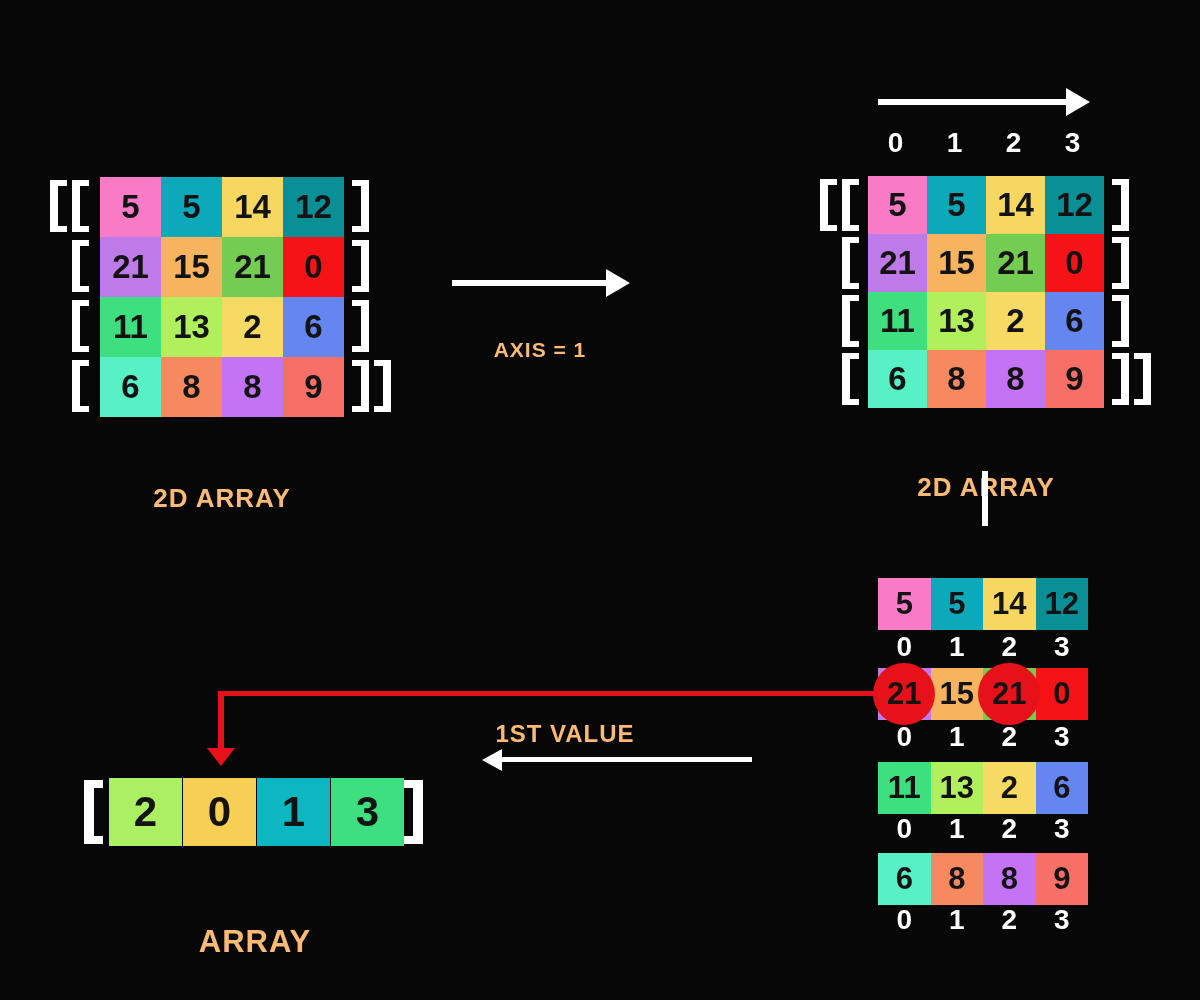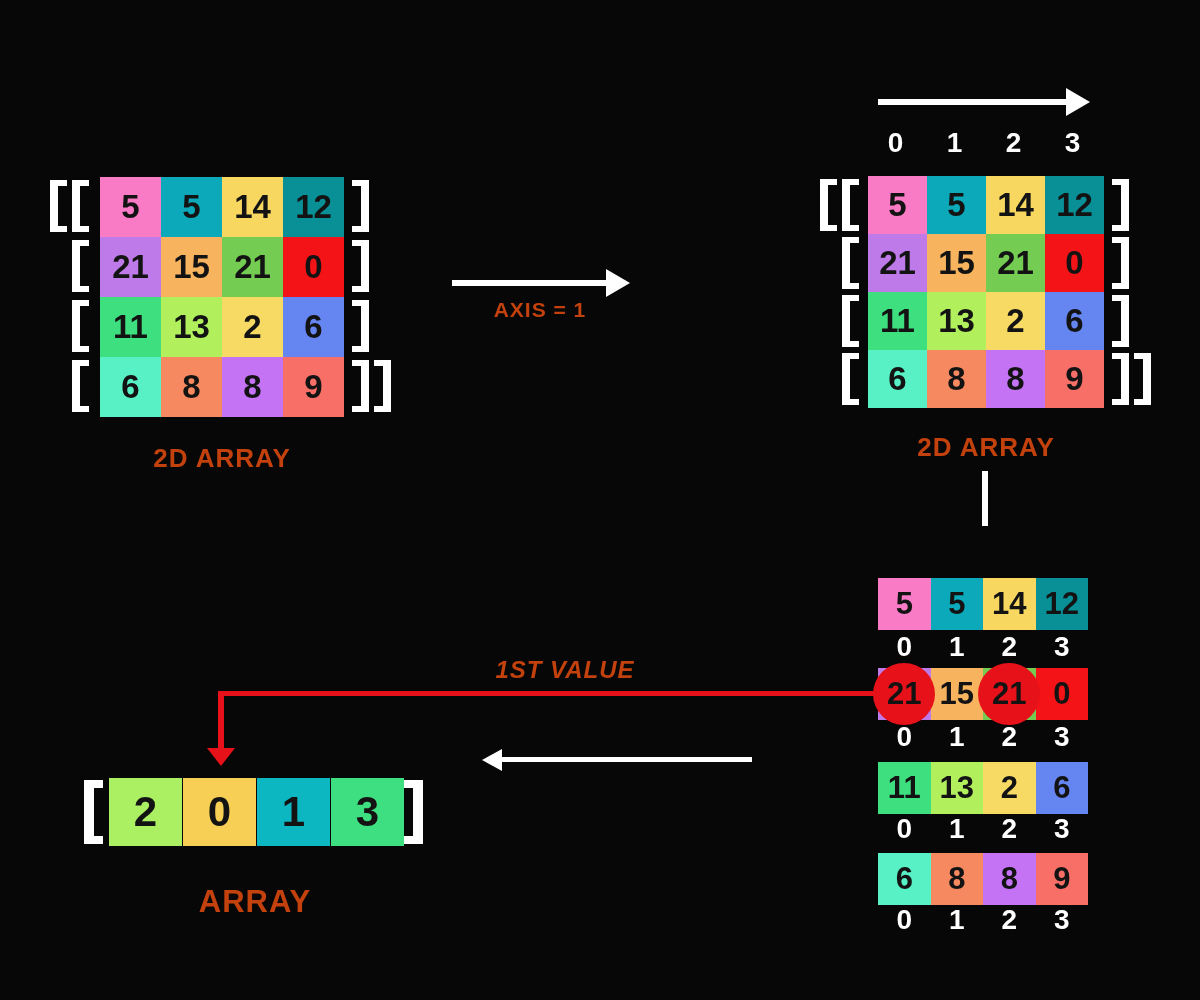--- a/index.html
+++ b/index.html
@@ -15,21 +15,21 @@
   .idxrow{left:878px;grid-template-columns:repeat(4,52.5px);grid-auto-rows:30px;font-size:28px;color:#ffffff;}
   .idxrow .cell{color:#ffffff;}
   #col-idx{left:866px;top:126px;grid-template-columns:repeat(4,59px);grid-auto-rows:34px;font-size:28px;}
   #col-idx .cell{color:#ffffff;}
   .bk{position:absolute;box-sizing:border-box;width:17px;height:52px;border:6px solid #ffffff;}
   .bk.l{border-right:none;border-left-width:8px;}
   .bk.r{border-left:none;border-right-width:8px;}
   .bk.big{width:19px;height:64px;border-width:8px;}
   .bk.big.l{border-left-width:10px;}
   .bk.big.r{border-right-width:10px;}
-  .lbl{position:absolute;color:#c2410c;text-align:center;letter-spacing:1px;}
+  .lbl{position:absolute;color:#fdba74;text-align:center;letter-spacing:1px;margin-top:40px;}
   .hline{position:absolute;background:#ffffff;}
   .vline{position:absolute;background:#ffffff;}
   .tri{position:absolute;width:0;height:0;}
   .tri.right{border-top:14px solid transparent;border-bottom:14px solid transparent;border-left:24px solid #ffffff;}
   .tri.left{border-top:11px solid transparent;border-bottom:11px solid transparent;border-right:20px solid #ffffff;}
   .tri.down{border-left:14px solid transparent;border-right:14px solid transparent;border-top:18px solid #E61119;}
   .circle{position:absolute;z-index:1;width:62px;height:62px;border-radius:50%;background:#E61119;
           left:50%;top:50%;transform:translate(-50%,-50%);}
   .redline{background:#E61119;}
 </style>
@@ -213,21 +213,21 @@
         <span>2</span>
       </div>
     <div class="cell">
         <span>3</span>
       </div>
   </div>
 
   <div class="hline redline" style="left:221px;top:691px;width:657px;height:5px;"></div>
   <div class="vline redline" style="left:218px;top:691px;width:6px;height:57px;"></div>
   <div class="tri down" style="left:207px;top:748px;"></div>
-  <div class="lbl" style="left:455px;top:656px;width:220px;font-size:24px;font-style:italic;">1ST VALUE</div>
+  <div class="lbl" style="left:455px;top:680px;width:220px;font-size:24px;">1ST VALUE</div>
 
   <div class="grid strip" style="top:668px;">
     <div class="cell" style="background: rgb(190, 122, 233);">
         <div class="circle"></div>
         <span class="v">21</span>
       </div>
     <div class="cell" style="background: rgb(247, 179, 93);">
         <span class="v">15</span>
       </div>
     <div class="cell" style="background: rgb(116, 204, 82);">

